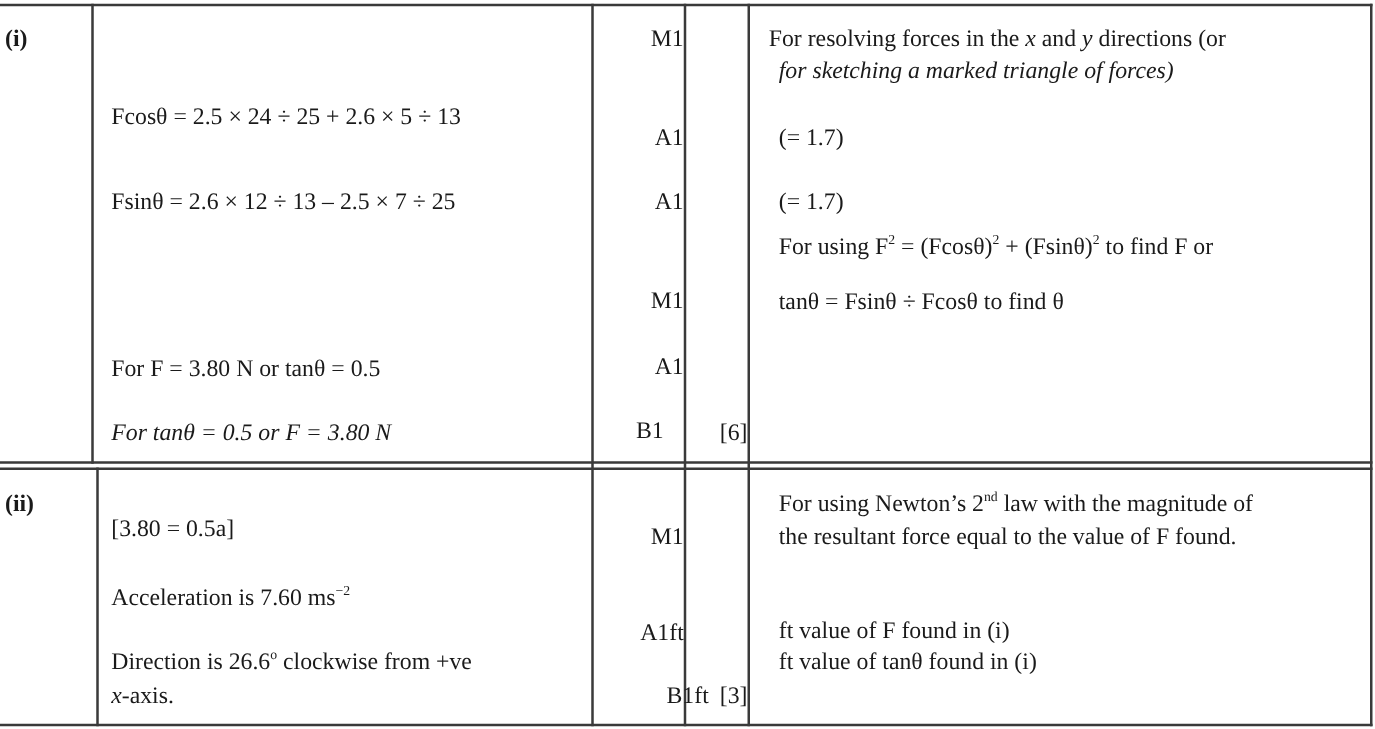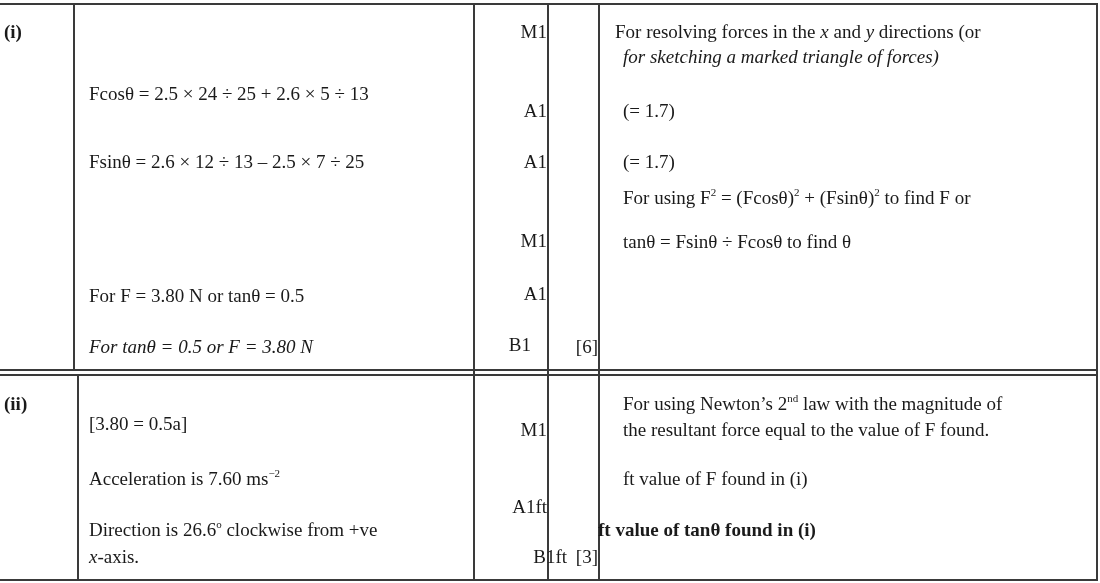--- a/index.html
+++ b/index.html
@@ -66,24 +66,24 @@
   <span class="t c" style="left:475px; width:72px; top:418px;">M1</span>
   <div class="t" style="left:623px; top:392px;">
     <span>For using Newton’s 2</span><sup>nd</sup><span> law with the magnitude of</span>
   </div>
   <span class="t" style="left:623px; top:418px;">the resultant force equal to the value of F found.</span>
 
   <div class="t" style="left:89px; top:467px;">
     <span>Acceleration is 7.60 ms</span><sup>−2</sup>
   </div>
   <span class="t c" style="left:475px; width:72px; top:467px;margin-top:28px;">A1ft</span>
-  <span class="t" style="left:623px; top:467px;">ft value of F found in (i)</span>
+  <span class="t" style="left:623px; top:493px;">ft value of F found in (i)</span>
 
   <div class="t" style="left:89px; top:518px;text-align:right;">
     <span>Direction is 26.6</span><sup>o</sup><span> clockwise from +ve</span>
   </div>
   <div class="t" style="left:89px; top:545px;">
     <i class="v">x</i><span>-axis.</span>
   </div>
   <span class="t c" style="left:475px; width:92px; top:545px;">B1ft</span>
   <span class="t c" style="left:549px; width:49px; top:545px;">[3]</span>
-  <span class="t" style="left:598px; top:518px;font-weight:bold;">ft value of tanθ found in (i)</span>
+  <span class="t" style="left:623px; top:518px;">ft value of tanθ found in (i)</span>
 </div>
 
 </body></html>

